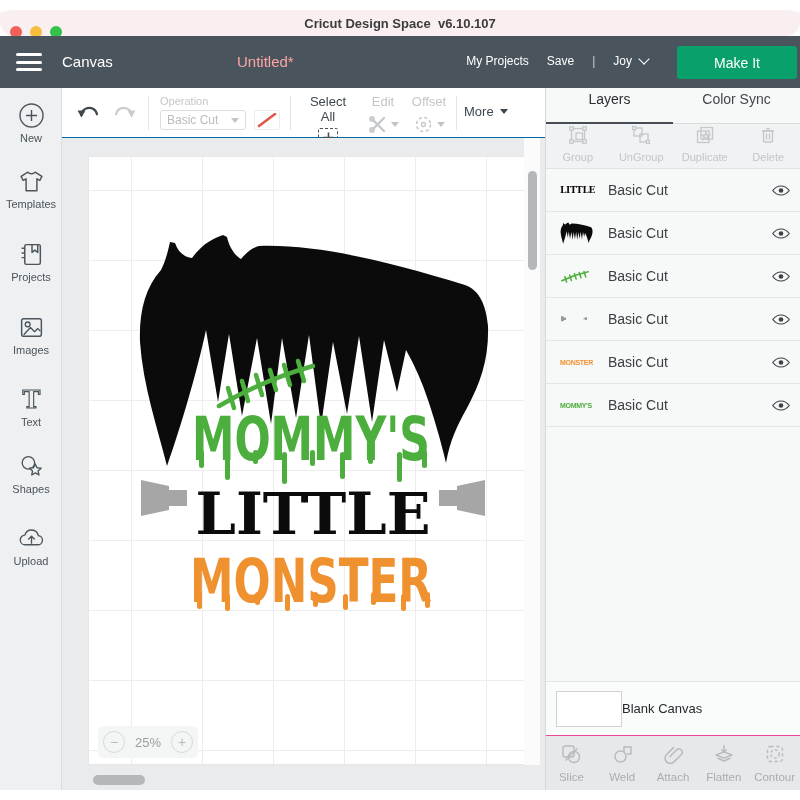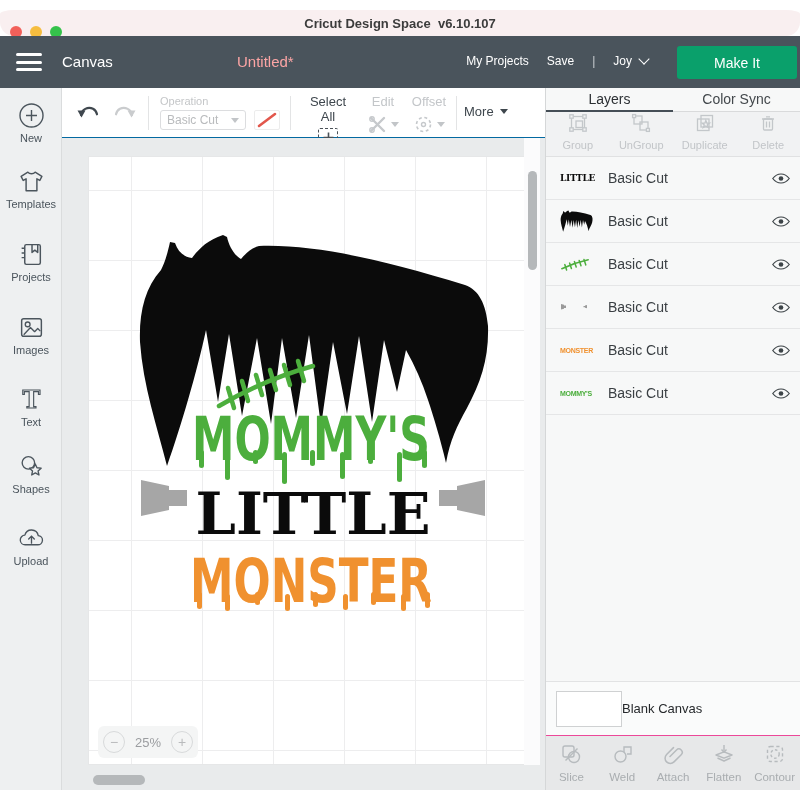--- a/index.html
+++ b/index.html
@@ -65,21 +65,21 @@
   .vthumb { position:absolute; left:466px; top:33px; width:9px; height:99px; background:#b5b8ba; border-radius:5px; cursor:grab; }
   .hthumb { position:absolute; left:31px; top:637px; width:52px; height:10px; background:#b5b8ba; border-radius:5px; cursor:grab; }
   .zoomctl { position:absolute; left:36px; top:588px; width:100px; height:32px; background:#f4f5f5; border-radius:6px;
     display:flex; align-items:center; justify-content:space-between; padding:0 5px; }
   .zoom-btn { width:22px; height:22px; border-radius:50%; border:1px solid #d8dadb; background:transparent; color:#b9bbbd;
     font-size:14px; line-height:20px; text-align:center; cursor:pointer; font-family:inherit; }
   .zoom-val { font-size:13px; color:#9b9da0; }
 
   
   .layers-panel { position:absolute; left:545px; top:88px; width:255px; height:702px; background:#f7f8f8; border-left:1px solid #d5d7d8; }
-  .tabs { display:flex; height:24px; }
+  .tabs { display:flex; height:36px; }
   .tab { flex:1; text-align:center; font-size:14px; color:#43484c; line-height:22px; cursor:pointer; border-bottom:1px solid #d9dadb; }
   .tab.active { color:#2c3034; border-bottom:2px solid #454e56; }
   .actions { height:45px; background:#f1f2f3; border-bottom:1px solid #e0e1e2; display:flex; }
   .action { flex:1; text-align:center; cursor:pointer; }
   .action .alabel { font-size:11px; color:#c2c5c8; margin-top:1px; }
   .group-hdr { height:38px; display:flex; align-items:center; padding:0 10px 0 8px; gap:10px; background:#fafbfb; border-bottom:1px solid #e3e4e5; cursor:pointer; }
   .gcaret { width:0; height:0; border-left:5px solid transparent; border-right:5px solid transparent; border-top:6px solid #3c4347; }
   .gtitle { font-size:15px; color:#1f2326; }
   .spacer { flex:1; }
   .layer-row { height:43px; display:flex; align-items:center; padding:0 10px 0 14px; border-bottom:1px solid #e5e6e7; cursor:pointer; }

